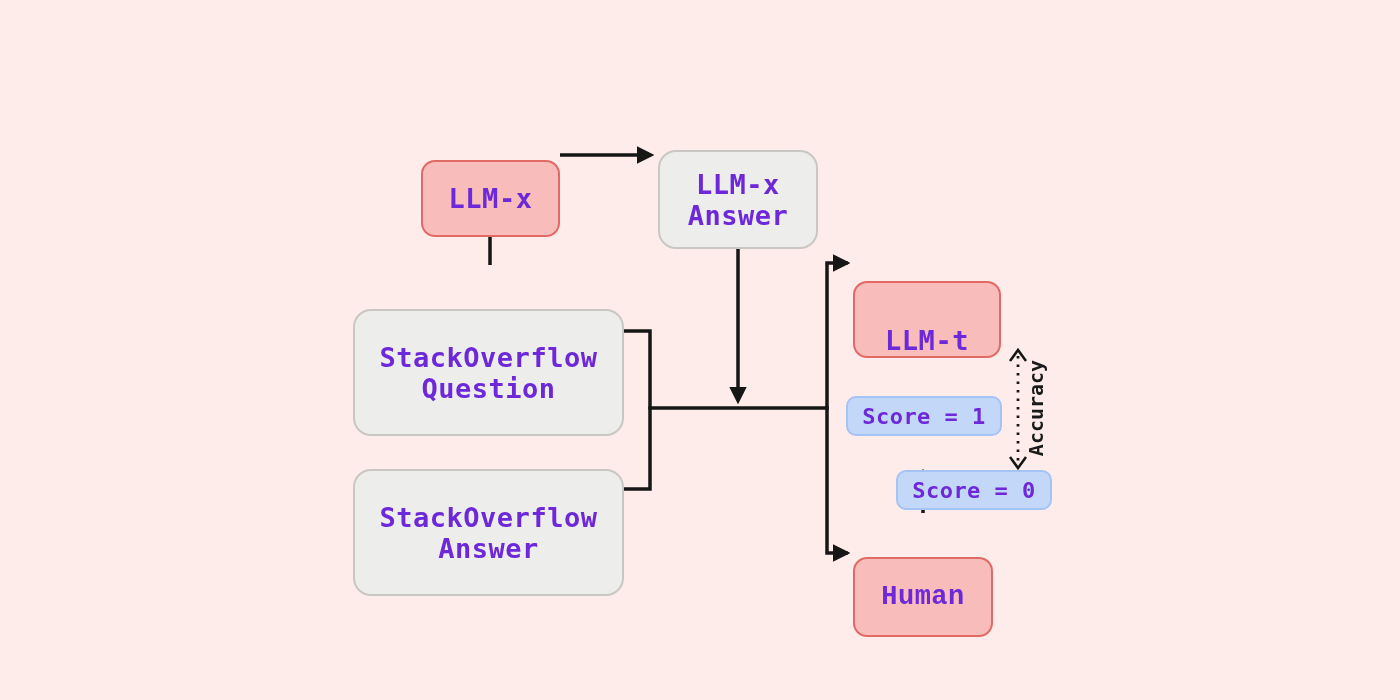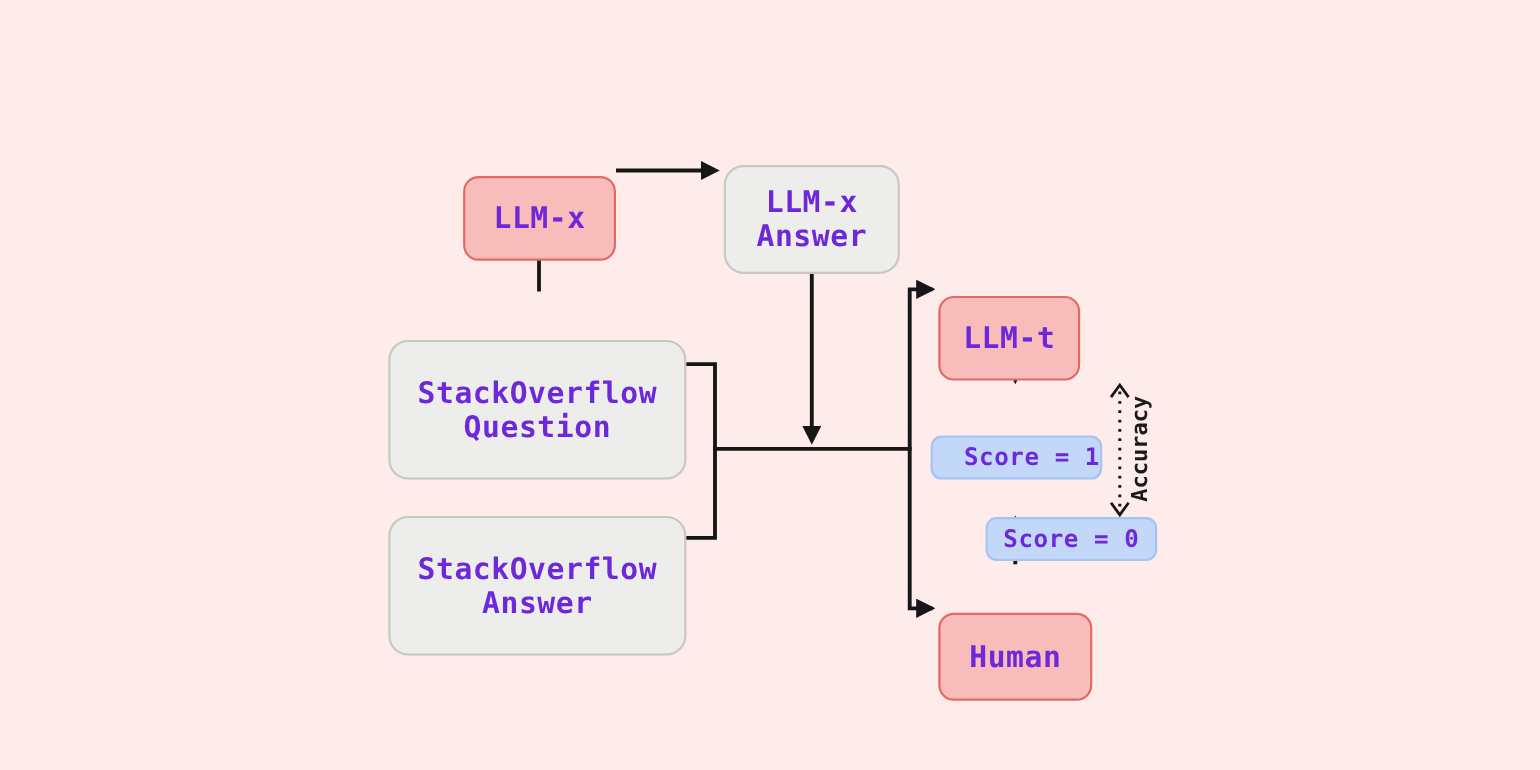--- a/index.html
+++ b/index.html
@@ -54,24 +54,24 @@
     border: 2px solid #a5c3f4;
     border-radius: 10px;
   }
   .font-lg { font-size: 27px; }
   .font-md { font-size: 22px; }
 
   #node-llm-x        { left: 421px; top: 116px; width: 139px; height: 77px; }
   #node-llm-x-answer { left: 658px; top: 106px; width: 160px; height: 99px; }
   #node-so-question  { left: 353px; top: 265px; width: 271px; height: 127px; }
   #node-so-answer    { left: 353px; top: 425px; width: 271px; height: 127px; }
-  #node-llm-t        { left: 853px; top: 225px; width: 129px; height: 77px; }
-  #node-score-1      { left: 846px; top: 352px; width: 156px; height: 40px; justify-content: flex-end; }
+  #node-llm-t        { left: 853px; top: 237px; width: 148px; height: 77px; align-items: flex-end; }
+  #node-score-1      { left: 846px; top: 352px; width: 156px; height: 40px; }
   #node-score-0      { left: 896px; top: 426px; width: 156px; height: 40px; }
-  #node-human        { left: 853px; top: 513px; width: 140px; height: 80px; }
+  #node-human        { left: 853px; top: 513px; width: 140px; height: 80px; font-family: Liberation Mono, monospace; }
 
   .accuracy-label {
     position: absolute;
     left: 1036px;
     top: 408px;
     transform: translate(-50%, -50%) rotate(-90deg);
     font-size: 20px;
     font-weight: 600;
     color: #1a1a1a;
     white-space: nowrap;

